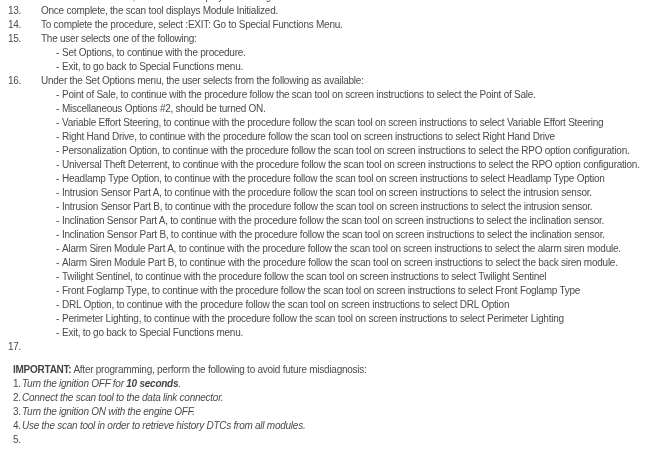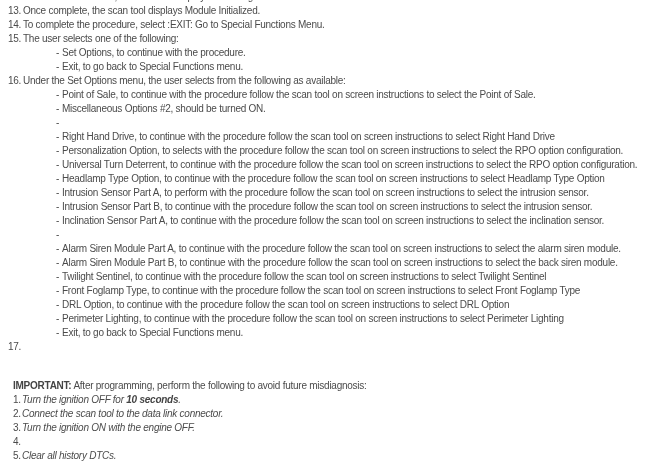--- a/index.html
+++ b/index.html
@@ -16,24 +16,24 @@
   .doc { position: relative; width: 650px; height: 471px; overflow: hidden; }
   .line {
     position: relative;
     height: 14px;
     line-height: 14px;
     white-space: nowrap;
     padding-left: 39px;
   }
   .line.clipped { margin-top: -10px; }
   .marker { position: absolute; left: 8px; top: 0; }
-  .content { position: absolute; left: 23px; top: 0; }
+  .content { position: absolute; left: 41px; top: 0; }
   .bullet .marker { left: 56px; }
   .bullet .content { left: 62px; text-align: center; }
-  .important-section { margin-top: 25px; }
+  .important-section { margin-top: 9px; }
   .important-heading { padding-left: 13px; }
   .important-section .marker { left: 13px; }
   .important-section .content { left: 22px; font-style: italic; }
   b { font-weight: bold; color: #444444; }
 </style>
 </head>
 <body>
 
 <div class="doc">
   <div>
@@ -68,51 +68,53 @@
       <div class="line bullet">
         <span class="marker">-</span>
         <span class="content"><span>Point of Sale, to continue with the procedure follow the scan tool on screen instructions to select the Point of Sale.</span></span>
       </div>
       <div class="line bullet">
         <span class="marker">-</span>
         <span class="content"><span>Miscellaneous Options #2, should be turned ON.</span></span>
       </div>
       <div class="line bullet">
         <span class="marker">-</span>
+        <span class="content"><span>Variable Effort Steering, to continue with the procedure follow the scan tool on screen instructions to select Variable Effort Steering</span></span>
       </div>
       <div class="line bullet">
         <span class="marker">-</span>
         <span class="content"><span>Right Hand Drive, to continue with the procedure follow the scan tool on screen instructions to select Right Hand Drive</span></span>
       </div>
       <div class="line bullet">
         <span class="marker">-</span>
-        <span class="content"><span>Personalization Option, to selects with the procedure follow the scan tool on screen instructions to select the RPO option configuration.</span></span>
+        <span class="content"><span>Personalization Option, to continue with the procedure follow the scan tool on screen instructions to select the RPO option configuration.</span></span>
       </div>
       <div class="line bullet">
         <span class="marker">-</span>
-        <span class="content"><span>Universal Turn Deterrent, to continue with the procedure follow the scan tool on screen instructions to select the RPO option configuration.</span></span>
+        <span class="content"><span>Universal Theft Deterrent, to continue with the procedure follow the scan tool on screen instructions to select the RPO option configuration.</span></span>
       </div>
       <div class="line bullet">
         <span class="marker">-</span>
         <span class="content"><span>Headlamp Type Option, to continue with the procedure follow the scan tool on screen instructions to select Headlamp Type Option</span></span>
       </div>
       <div class="line bullet">
         <span class="marker">-</span>
-        <span class="content"><span>Intrusion Sensor Part A, to perform with the procedure follow the scan tool on screen instructions to select the intrusion sensor.</span></span>
+        <span class="content"><span>Intrusion Sensor Part A, to continue with the procedure follow the scan tool on screen instructions to select the intrusion sensor.</span></span>
       </div>
       <div class="line bullet">
         <span class="marker">-</span>
         <span class="content"><span>Intrusion Sensor Part B, to continue with the procedure follow the scan tool on screen instructions to select the intrusion sensor.</span></span>
       </div>
       <div class="line bullet">
         <span class="marker">-</span>
         <span class="content"><span>Inclination Sensor Part A, to continue with the procedure follow the scan tool on screen instructions to select the inclination sensor.</span></span>
       </div>
       <div class="line bullet">
         <span class="marker">-</span>
+        <span class="content"><span>Inclination Sensor Part B, to continue with the procedure follow the scan tool on screen instructions to select the inclination sensor.</span></span>
       </div>
       <div class="line bullet">
         <span class="marker">-</span>
         <span class="content"><span>Alarm Siren Module Part A, to continue with the procedure follow the scan tool on screen instructions to select the alarm siren module.</span></span>
       </div>
       <div class="line bullet">
         <span class="marker">-</span>
         <span class="content"><span>Alarm Siren Module Part B, to continue with the procedure follow the scan tool on screen instructions to select the back siren module.</span></span>
       </div>
       <div class="line bullet">
@@ -149,20 +151,20 @@
         <div class="line num">
           <span class="marker">2.</span>
           <span class="content"><span>Connect the scan tool to the data link connector.</span></span>
         </div>
         <div class="line num">
           <span class="marker">3.</span>
           <span class="content"><span>Turn the ignition ON with the engine OFF.</span></span>
         </div>
         <div class="line num">
           <span class="marker">4.</span>
+          <span class="content"><span>Use the scan tool in order to retrieve history DTCs from all modules.</span></span>
         </div>
         <div class="line num">
           <span class="marker">5.</span>
-          <span class="content"><span>Clear all history DTCs.</span></span>
         </div>
       </div>
   </div>
 </div>
 
 </body></html>

